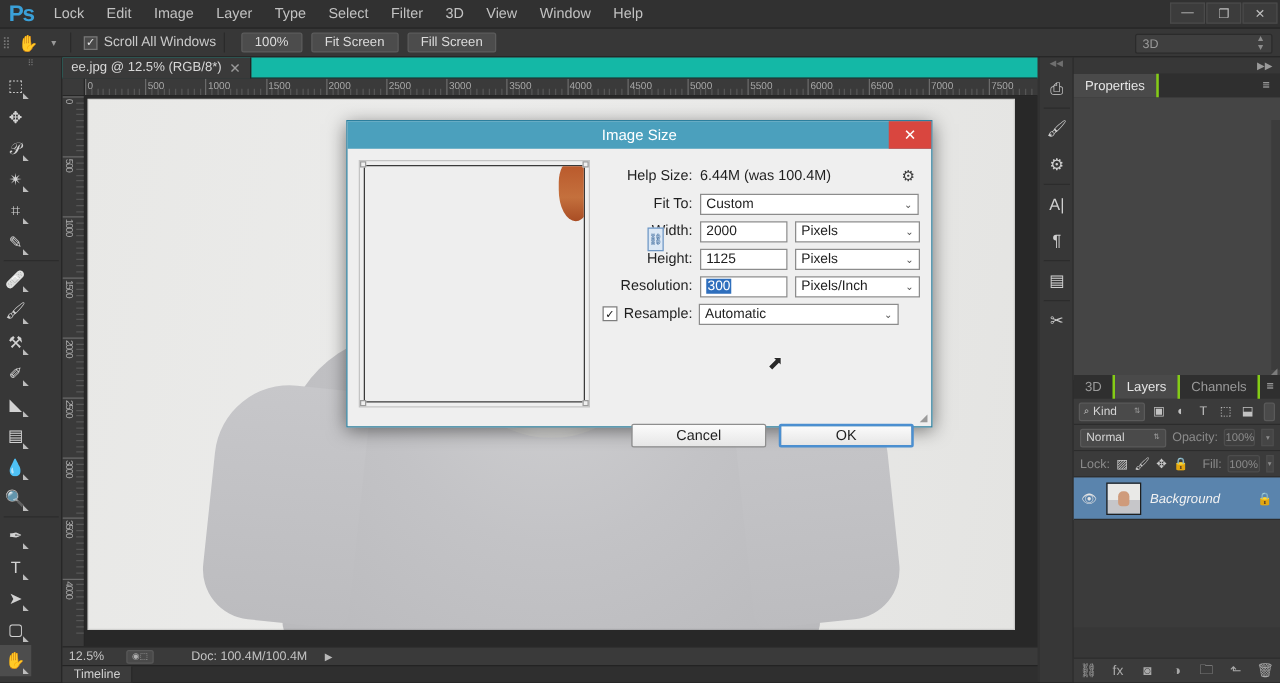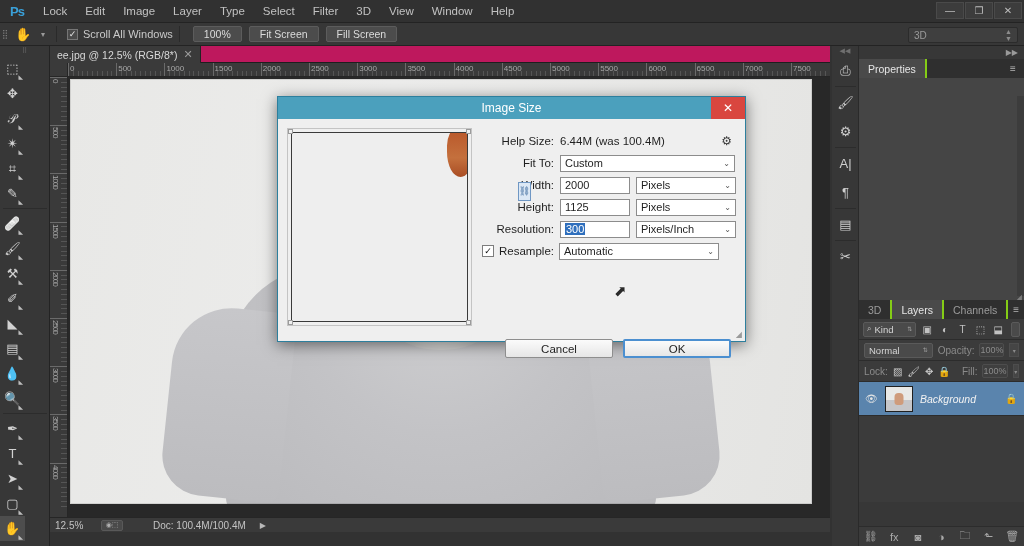--- a/index.html
+++ b/index.html
@@ -13,21 +13,21 @@
   .app{ position:absolute; inset:0; background:#323232; }
 
   
   .menubar{
     position:absolute; left:0; top:0; width:1024px; height:23px;
     background:#313131; border-bottom:1px solid #232323;
     display:flex; align-items:center;
   }
   .ps-logo{
     width:34px; height:23px; display:flex; align-items:center; justify-content:center;
-    color:#3aa0d8; font-weight:bold; font-size:13px; letter-spacing:-1px;
+    color:#3aa0d8; font-weight:bold; font-size:18px; letter-spacing:-1px;
   }
   .menu-item{
     padding:0 9px; height:23px; line-height:23px; color:#c2c2c2; font-size:11.5px;
     cursor:default;
   }
   .win-btns{ position:absolute; right:2px; top:2px; display:flex; }
   .win-btn{
     width:28px; height:17px; margin-left:1px; background:#3c3c3c;
     display:flex; align-items:center; justify-content:center;
     color:#bdbdbd; font-size:10px; border:1px solid #4a4a4a;
@@ -58,22 +58,22 @@
   .ws-select{
     position:absolute; right:6px; top:4px; width:110px; height:16px;
     background:#3f3f3f; border:1px solid #2b2b2b; border-radius:2px;
     display:flex; align-items:center; padding:0 5px; color:#9a9a9a; font-size:10px;
   }
   .ws-select .arrows{ margin-left:auto; font-size:7px; line-height:7px; color:#8c8c8c;}
 
   
   .tabbar{
     position:absolute; left:50px; top:46px; width:780px; height:17px;
-    background:#be185d; border-bottom:1px solid #1e1e1e;
-    display:flex; align-items:flex-start;
+    background:#14b8a6; border-bottom:1px solid #1e1e1e;
+    display:flex; align-items:center;
   }
   .doctab{
     height:17px; background:#3a3a3a; border-right:1px solid #232323;
     display:flex; align-items:center; gap:6px; padding:0 7px;
     color:#d8d8d8; font-size:10.5px;
   }
   .doctab .x{ color:#9b9b9b; font-size:11px; }
 
   
   .toolbar{
@@ -780,20 +780,23 @@
       <div class="photo-edge"></div>
     </div>
   </div>
 
   <div class="statusbar">
     <div class="zoomfield">12.5%</div>
     <div class="sb-icon">◉⬚</div>
     <div style="margin-left:22px">Doc: 100.4M/100.4M</div>
     <div class="sb-arrow">▶</div>
   </div>
+  <div class="timeline-bar">
+    <div class="timeline-tab">Timeline</div>
+  </div>
 
   <div class="dock-strip">
     <div class="ds-grip">◀◀</div>
     <div class="ds-icon">⎙</div>
     <div class="ds-sep"></div>
     <div class="ds-icon">🖌</div>
     <div class="ds-icon">⚙</div>
     <div class="ds-sep"></div>
     <div class="ds-icon">A|</div>
     <div class="ds-icon">¶</div>

